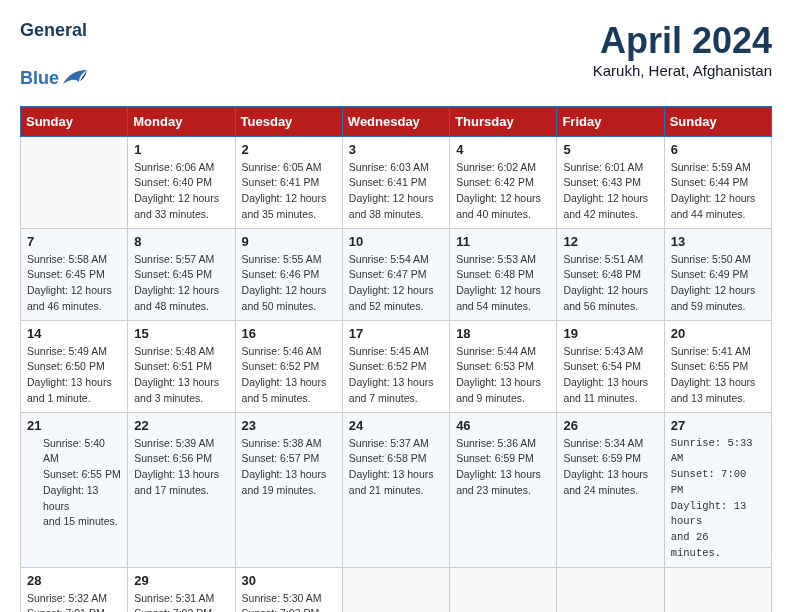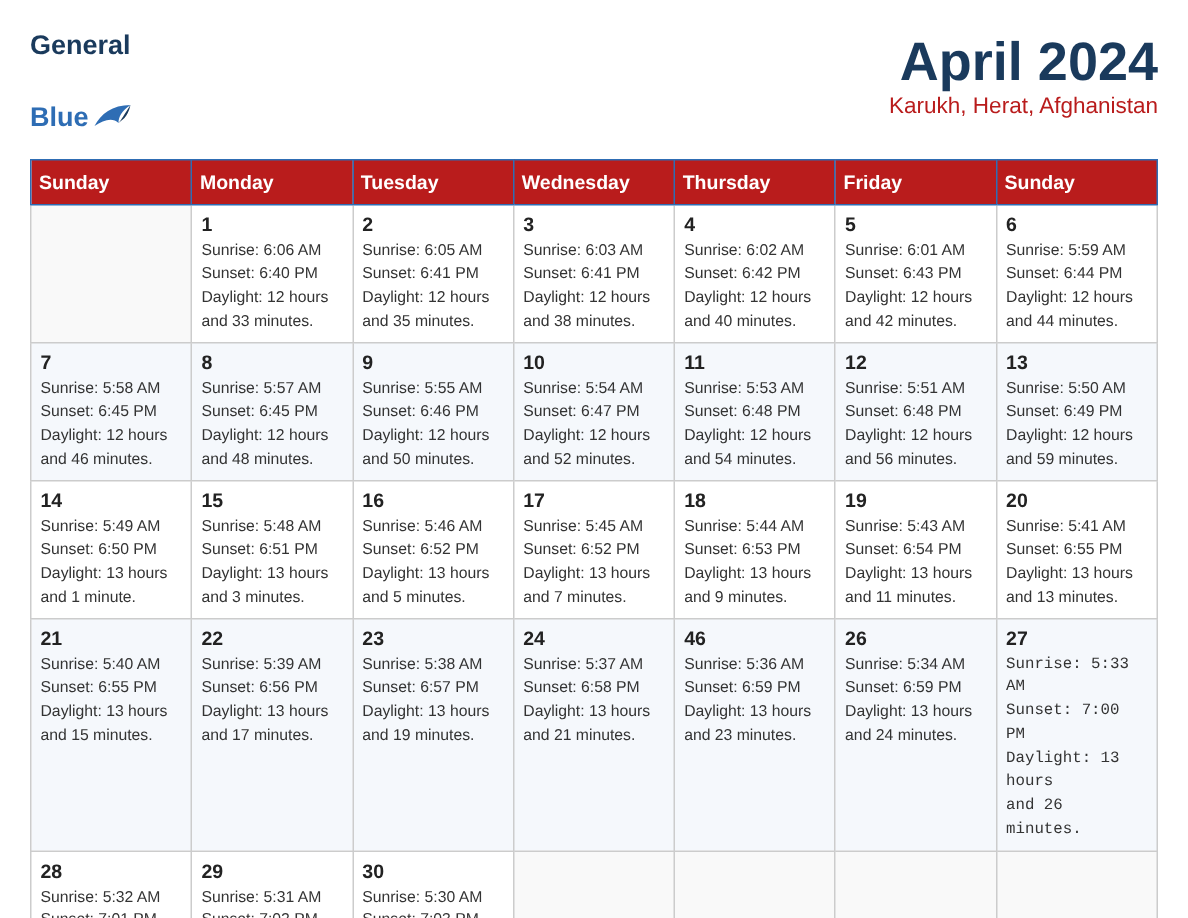--- a/index.html
+++ b/index.html
@@ -34,21 +34,21 @@
     .title-block {
       text-align: right;
     }
     .month-title {
       font-size: 36px;
       font-weight: bold;
       color: #1a3a5c;
     }
     .location {
       font-size: 15px;
-      color: #b91c1c;
+      color: #0f172a;
     }
     .calendar {
       width: 100%;
       border-collapse: collapse;
       font-size: 11px;
     }
     .calendar thead th {
       background-color: #b91c1c;
       color: #fff;
       padding: 7px 5px;
@@ -264,21 +264,21 @@
           <span class="day-number">20</span>
           <div class="day-info" style="white-space: pre-line;">Sunrise: 5:41 AM
 Sunset: 6:55 PM
 Daylight: 13 hours
 and 13 minutes.</div>
         </td>
       </tr>
       <tr>
         <td>
           <span class="day-number">21</span>
-          <div class="day-info" style="white-space: pre-line;">Sunrise: 5:40 AM
+          <div class="day-info" style="white-space: pre-line; margin-left: 16px;">Sunrise: 5:40 AM
 Sunset: 6:55 PM
 Daylight: 13 hours
 and 15 minutes.</div>
         </td>
         <td>
           <span class="day-number">22</span>
           <div class="day-info" style="white-space: pre-line;">Sunrise: 5:39 AM
 Sunset: 6:56 PM
 Daylight: 13 hours
 and 17 minutes.</div>

